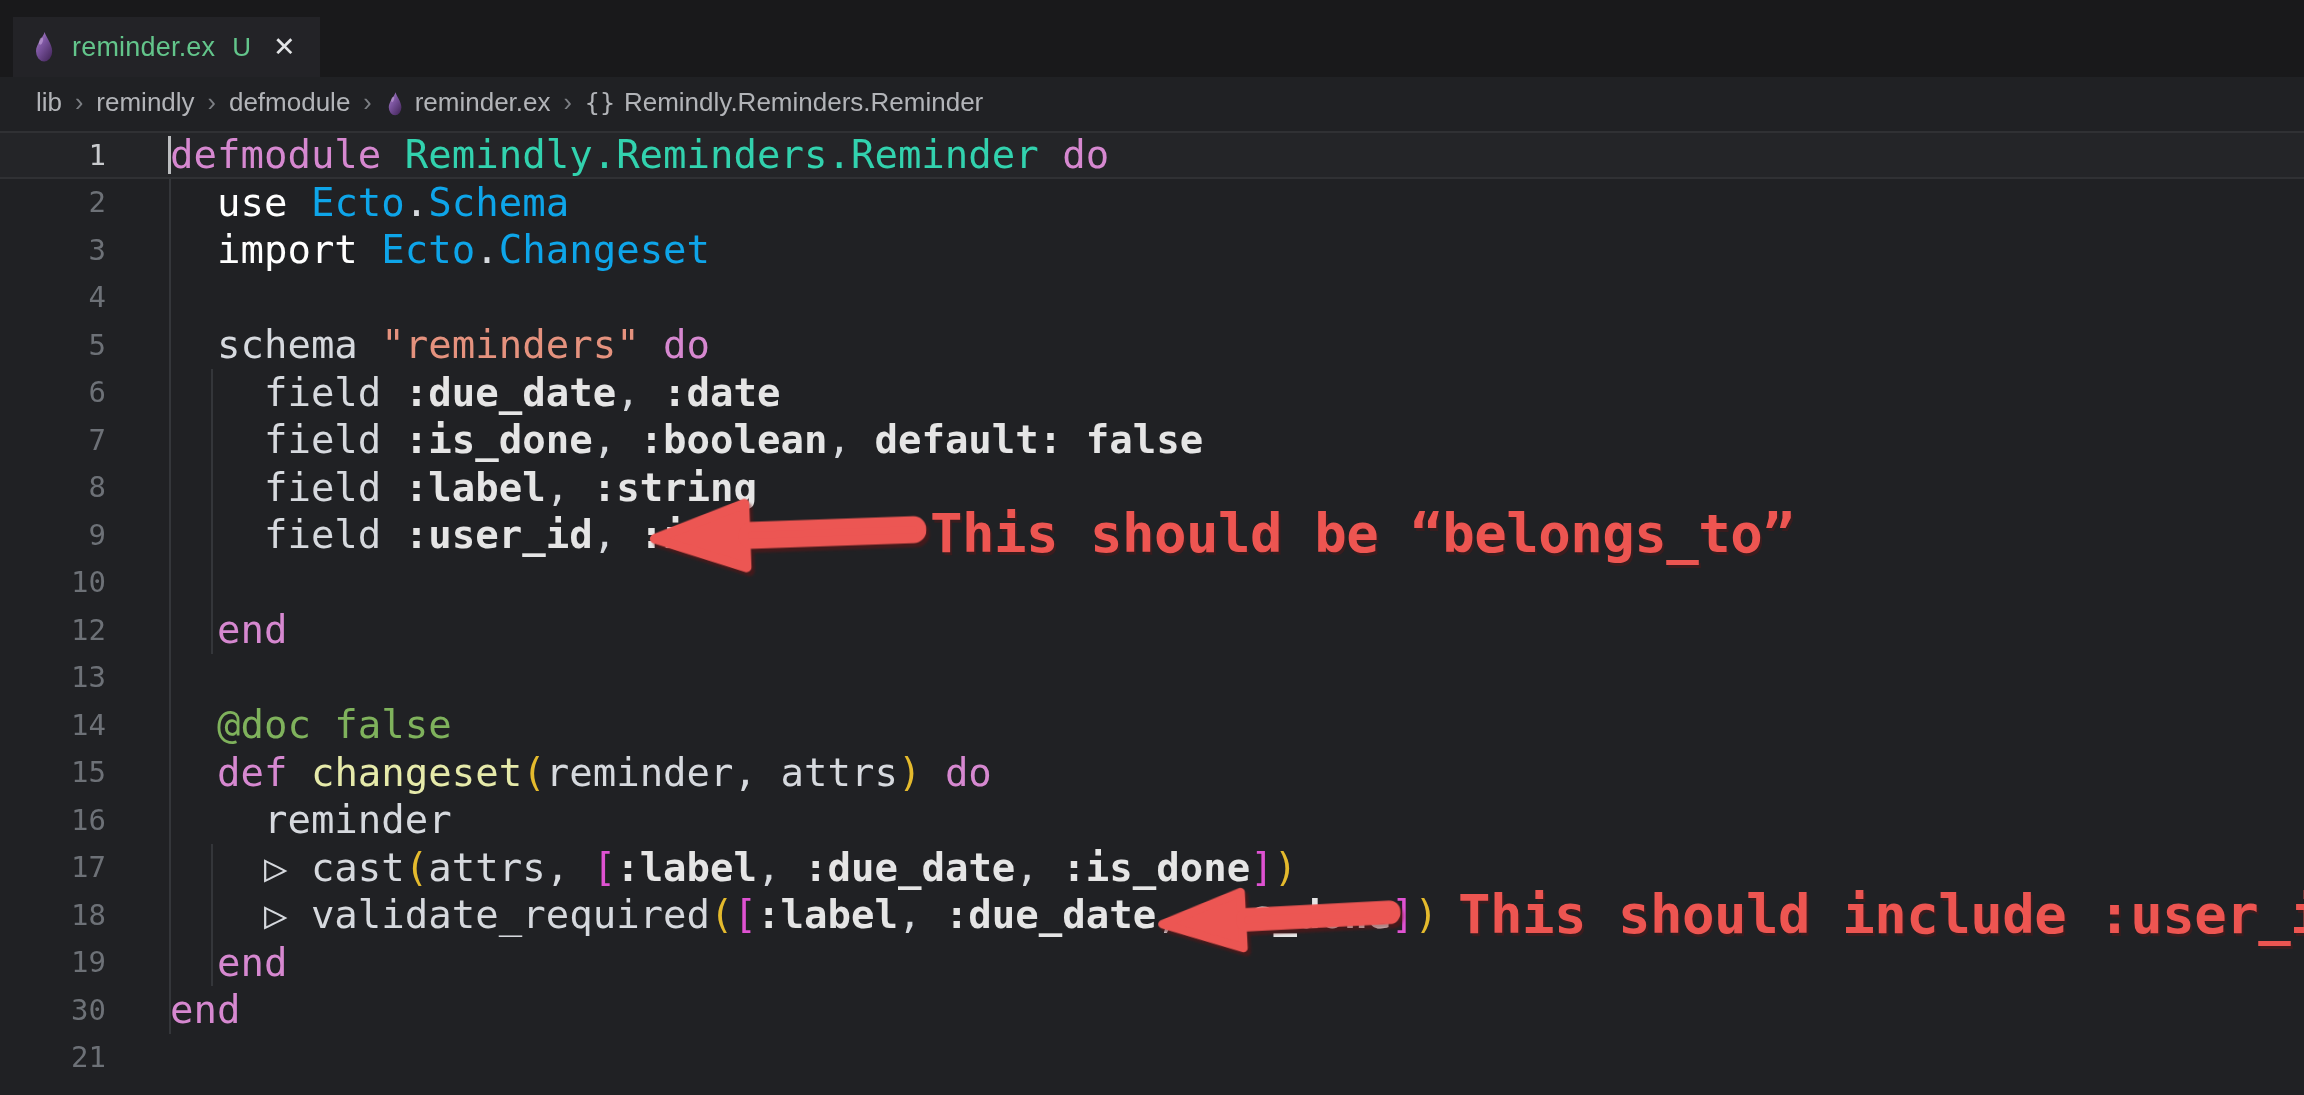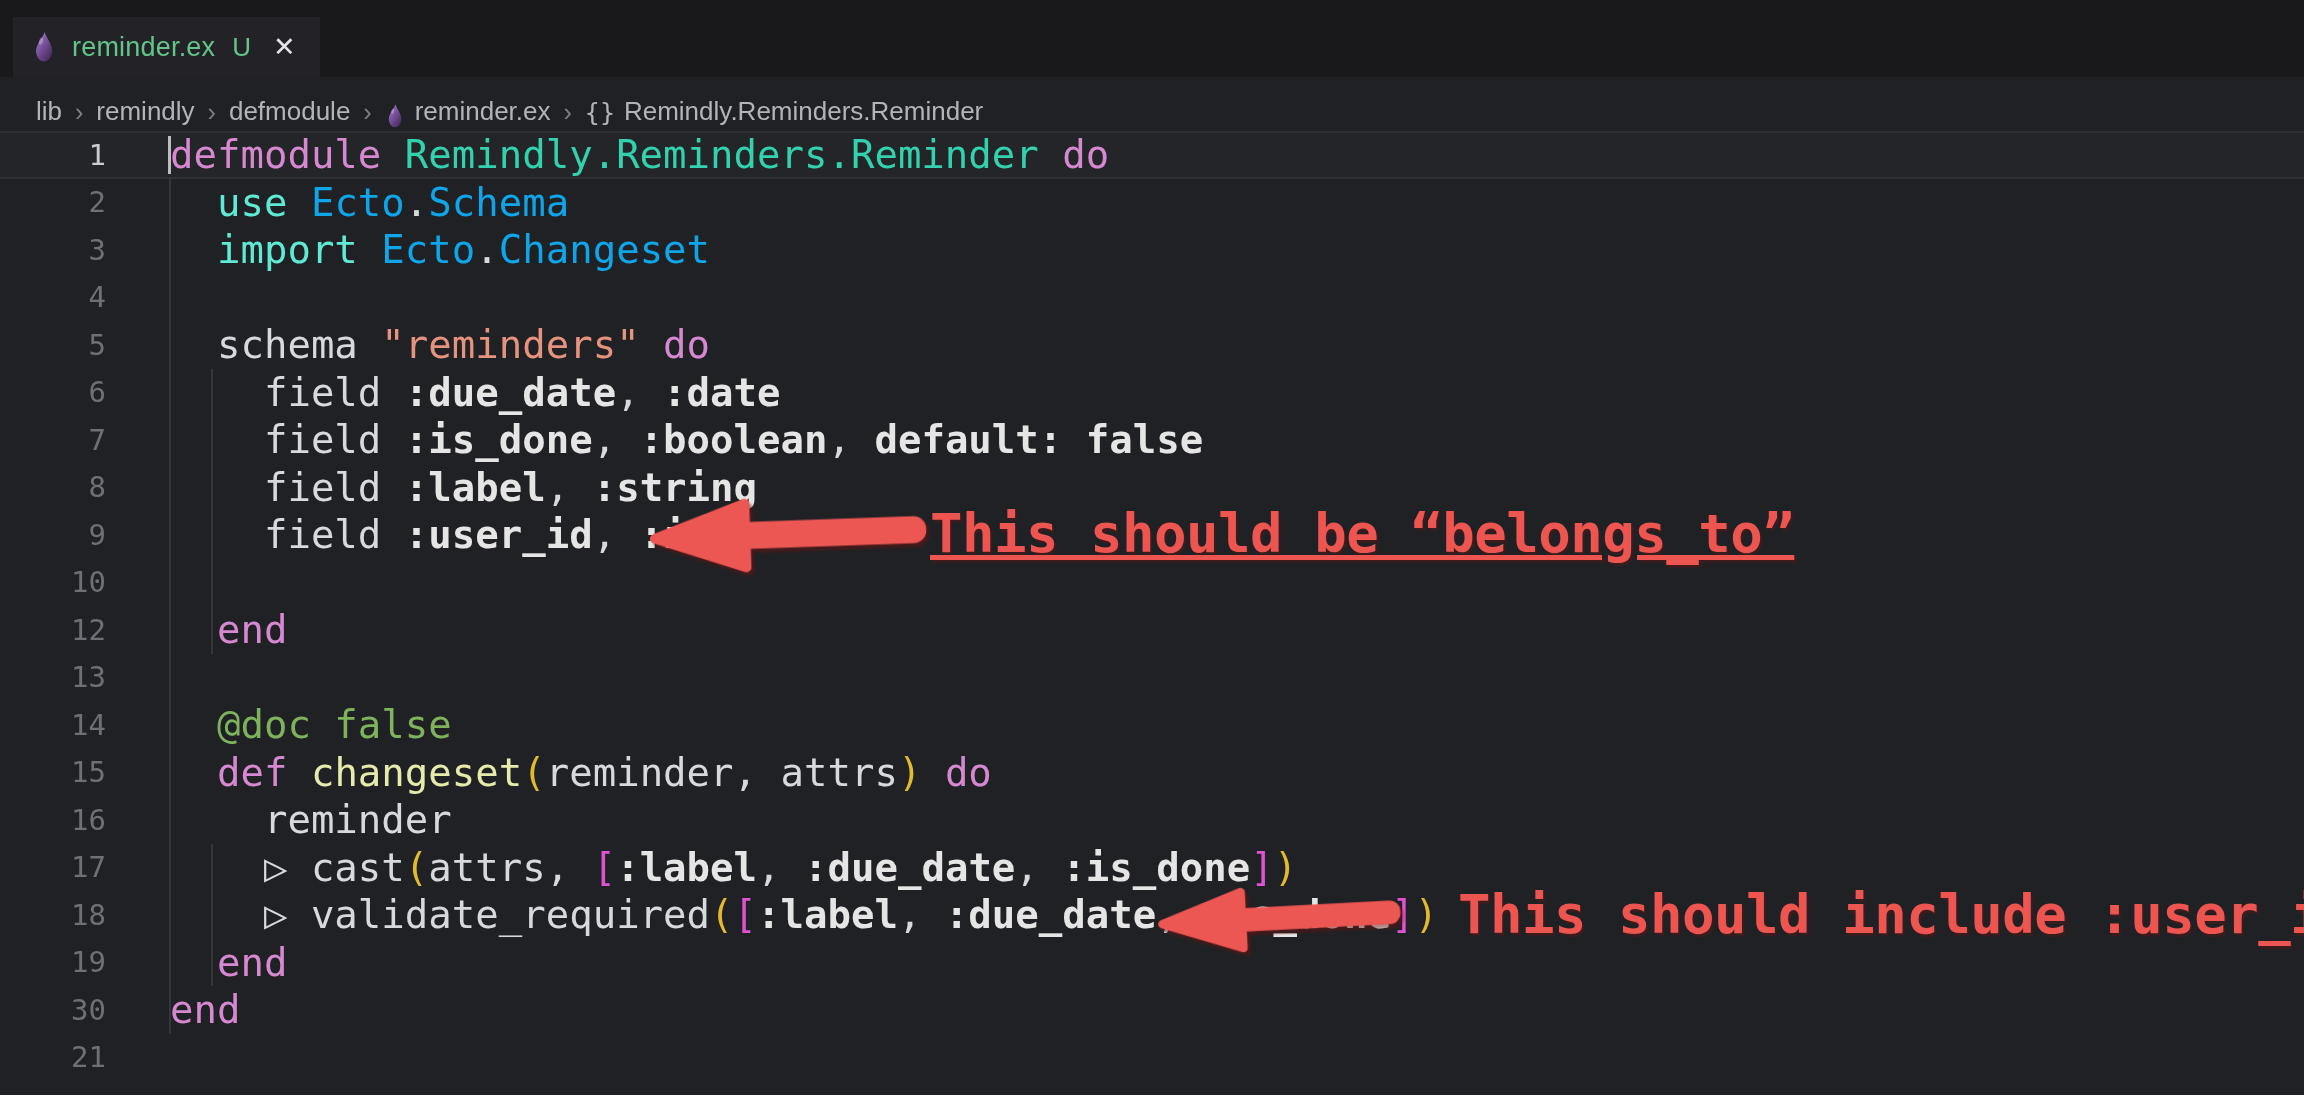--- a/index.html
+++ b/index.html
@@ -9,21 +9,21 @@
   
   .tabbar { position:relative; height:77px; background:#19191b; }
   .tab { position:absolute; left:13px; top:17px; bottom:0; display:flex; align-items:center;
          padding:0 24px 0 18px; background:#232327; }
   .tab-label { font-size:27px; color:#63c58b; margin-left:15px; letter-spacing:.2px; }
   .tab-git { font-size:26px; color:#63c58b; margin-left:17px; }
   .tab-close { font-size:27px; color:#e2e4e6; margin-left:22px; cursor:pointer; line-height:1; }
   .drop-icon { width:26px; height:32px; flex:0 0 auto; }
 
   
-  .breadcrumb { height:50px; display:flex; align-items:flex-end; padding-left:36px;
+  .breadcrumb { height:50px; display:flex; align-items:center; padding-left:36px;
                 background:#202124; font-size:26px; color:#b2b4b8; }
   .crumb { white-space:nowrap; cursor:pointer; }
   .crumb-sep { color:#7c7f84; margin:0 13px; font-size:25px; }
   .bc-drop { width:20px; height:26px; margin-right:10px; position:relative; top:2px; }
   .braces { color:#b2b4b8; margin-right:9px; font-size:25px; font-family:"DejaVu Sans Mono",monospace; }
 
   
   .editor { position:relative; padding-top:4px; height:964px;
             font-family:"DejaVu Sans Mono", monospace; }
   .line { height:47.5px; display:flex; align-items:center; position:relative; }
@@ -32,39 +32,39 @@
   .code { margin-left:64px; white-space:pre; font-size:39px; letter-spacing:0; }
   .line.current { background:rgba(255,255,255,.018);
                   box-shadow:inset 0 2px 0 #303134, inset 0 -2px 0 #303134; }
   .cursor { position:absolute; left:168px; top:5px; width:3px; height:38px; background:#bbbdbf; }
 
   .guide { position:absolute; width:2px; background:#34363a; }
 
   
   .t-kw     { color:#d688d0; }
   .t-alias  { color:#32d2ae; }
-  .t-kw2    { color:#5eead4; }
+  .t-kw2    { color:#ffffff; }
   .t-mod    { color:#0ea5e9; }
   .t-atom   { color:#e5e5e5;font-weight:bold; }
   .t-txt    { color:#d6d9de; }
   .t-str    { color:#e5927e; }
   .t-attr   { color:#7fb25c; }
   .t-fn     { color:#e6eaaa; }
   .t-paren  { color:#e4ba2d; }
   .t-bracket{ color:#df52d2; }
   .t-pipe   { color:#d6d9de; }
 
   
   .annotation { position:absolute; font-weight:bold; font-size:54px; letter-spacing:-.5px;
                 color:#ed5551; white-space:nowrap;
                 text-shadow:2px 3px 0 rgba(110,20,20,.35); }
   .arrow { position:absolute; filter:drop-shadow(3px 4px 1px rgba(110,15,15,.45)); }
   #arrow-1 { left:645px; top:361px; transform:rotate(-2deg); }
   #arrow-2 { left:1150px; top:752px; transform:rotate(-3deg); }
-  #annotation-1 { left:930px; top:375px;text-decoration:underline; }
+  #annotation-1 { left:930px; top:375px; }
   #annotation-2 { left:1458px; top:756px; }
 </style>
 </head>
 <body>
 
 <div class="tabbar">
   <div class="tab">
     <svg class="drop-icon" viewBox="0 0 24 30">
       <defs>
         <linearGradient id="dg1" x1="0" y1="0" x2="0.8" y2="1">

